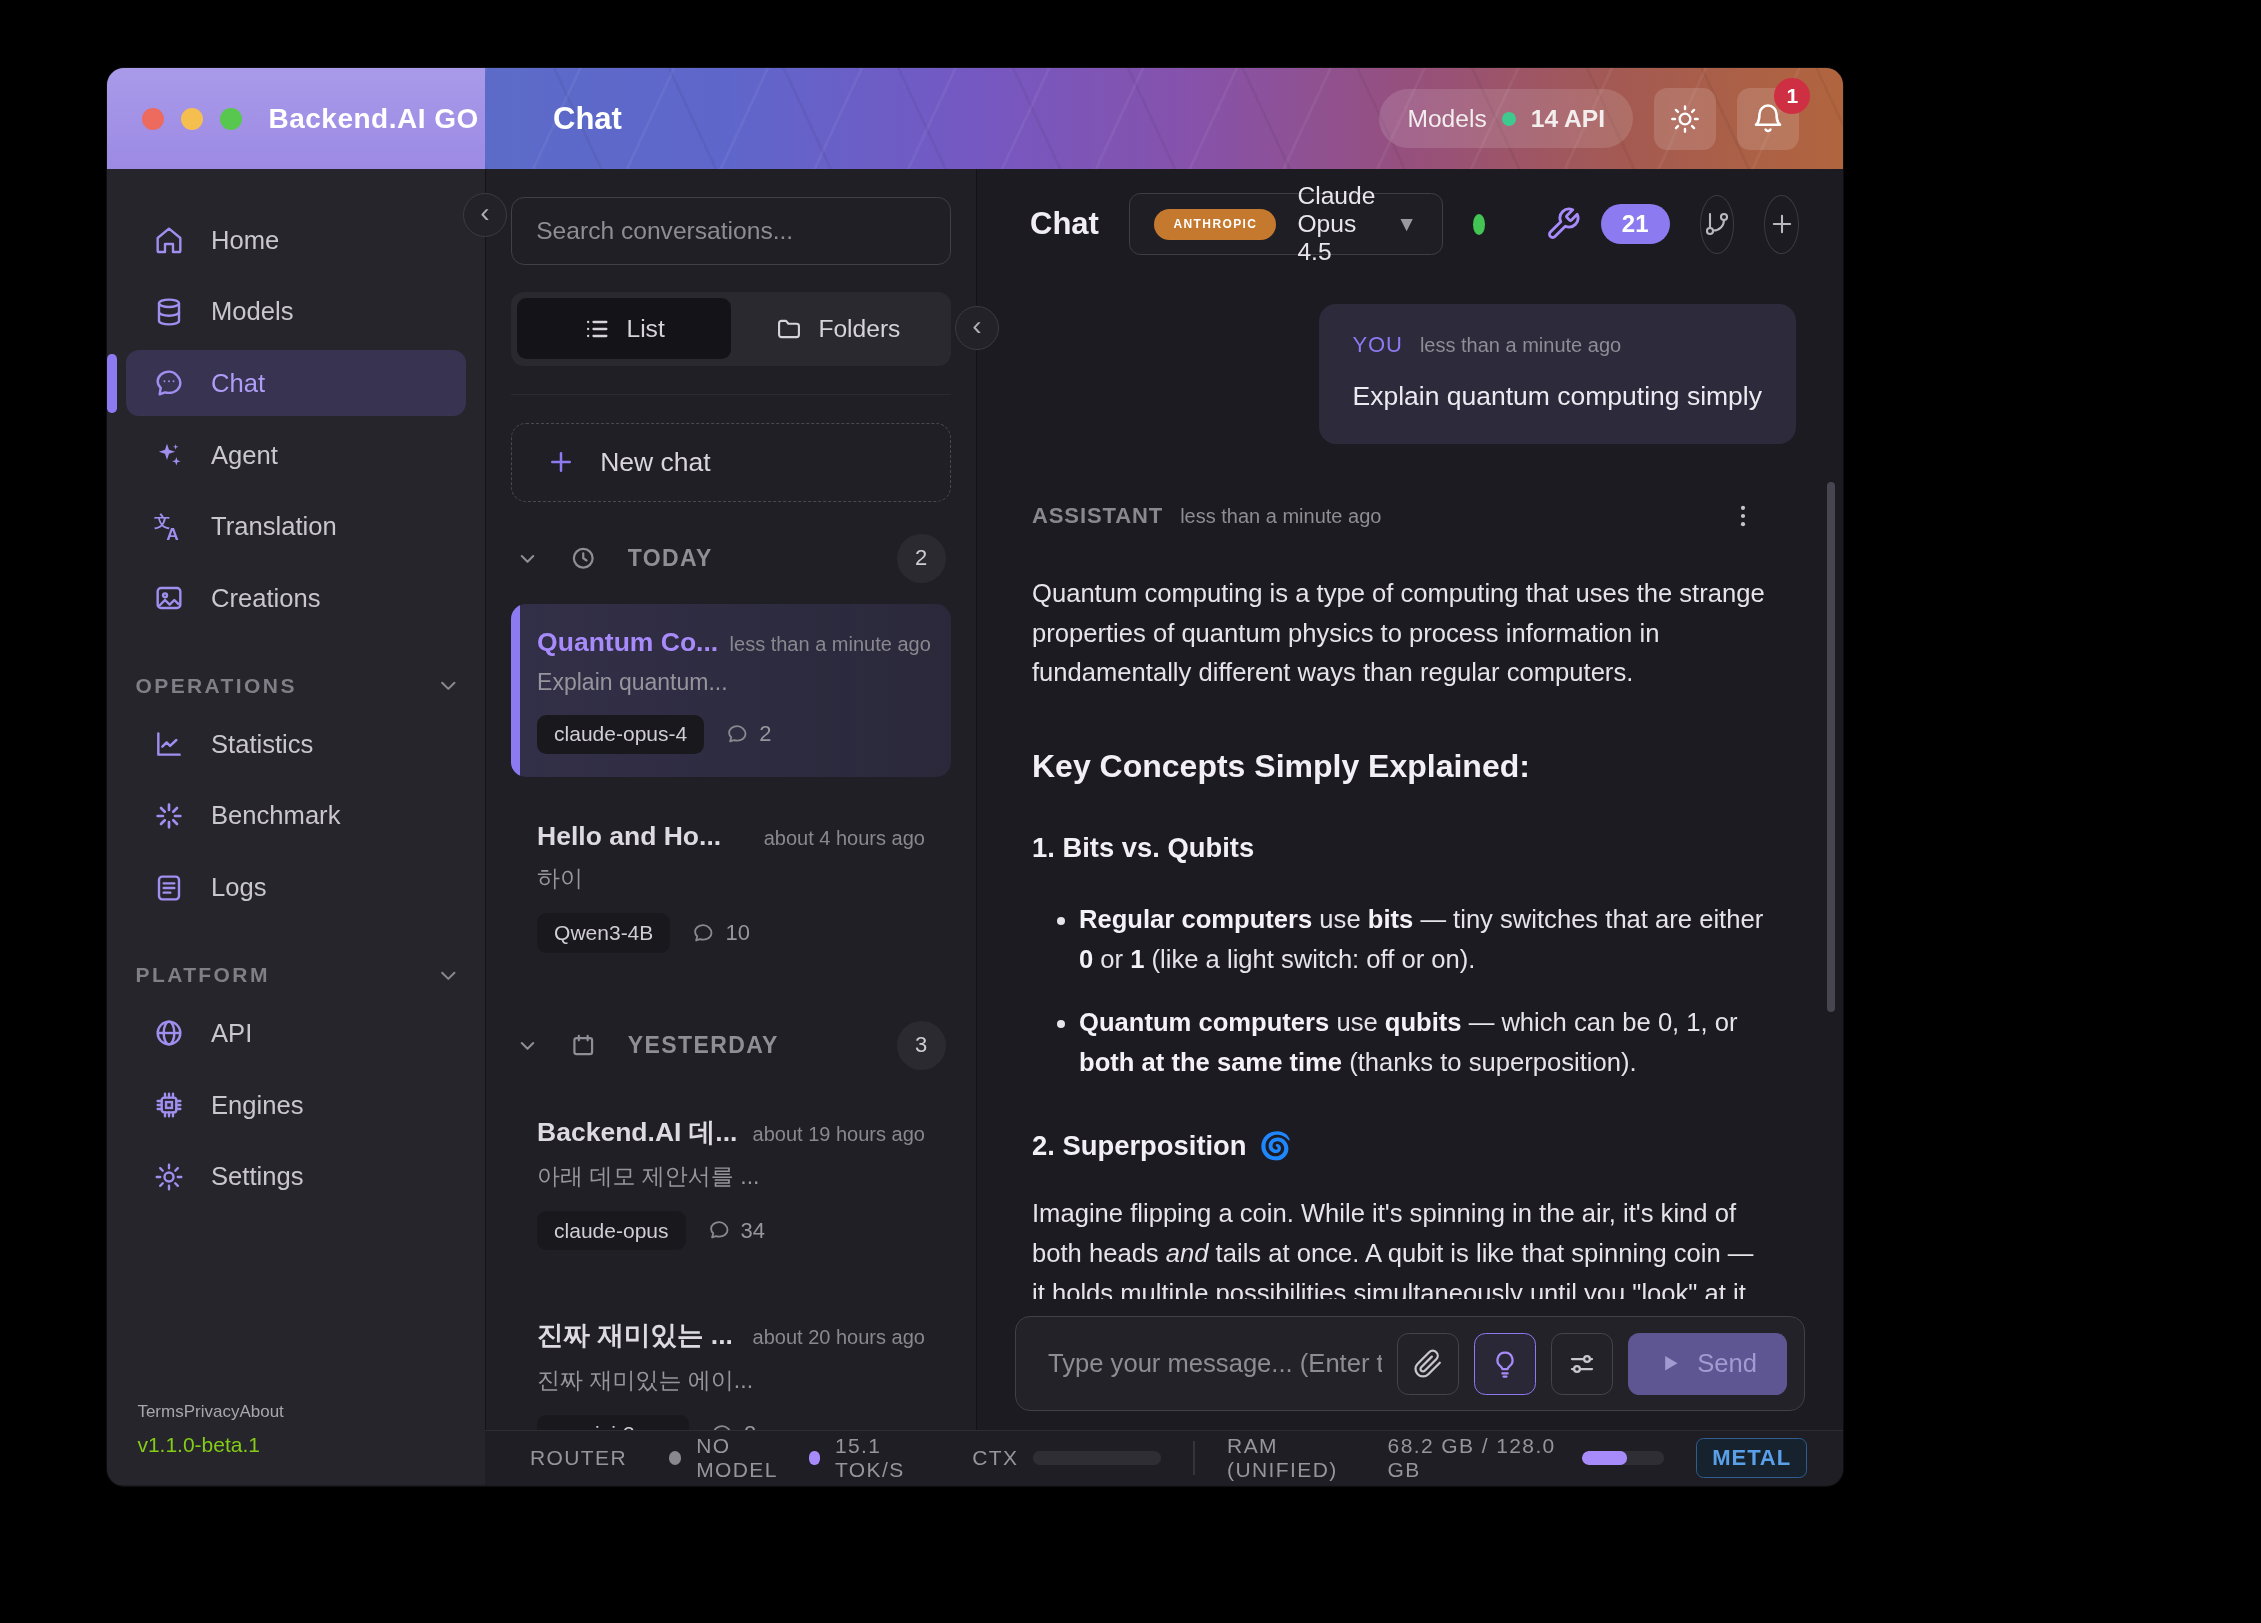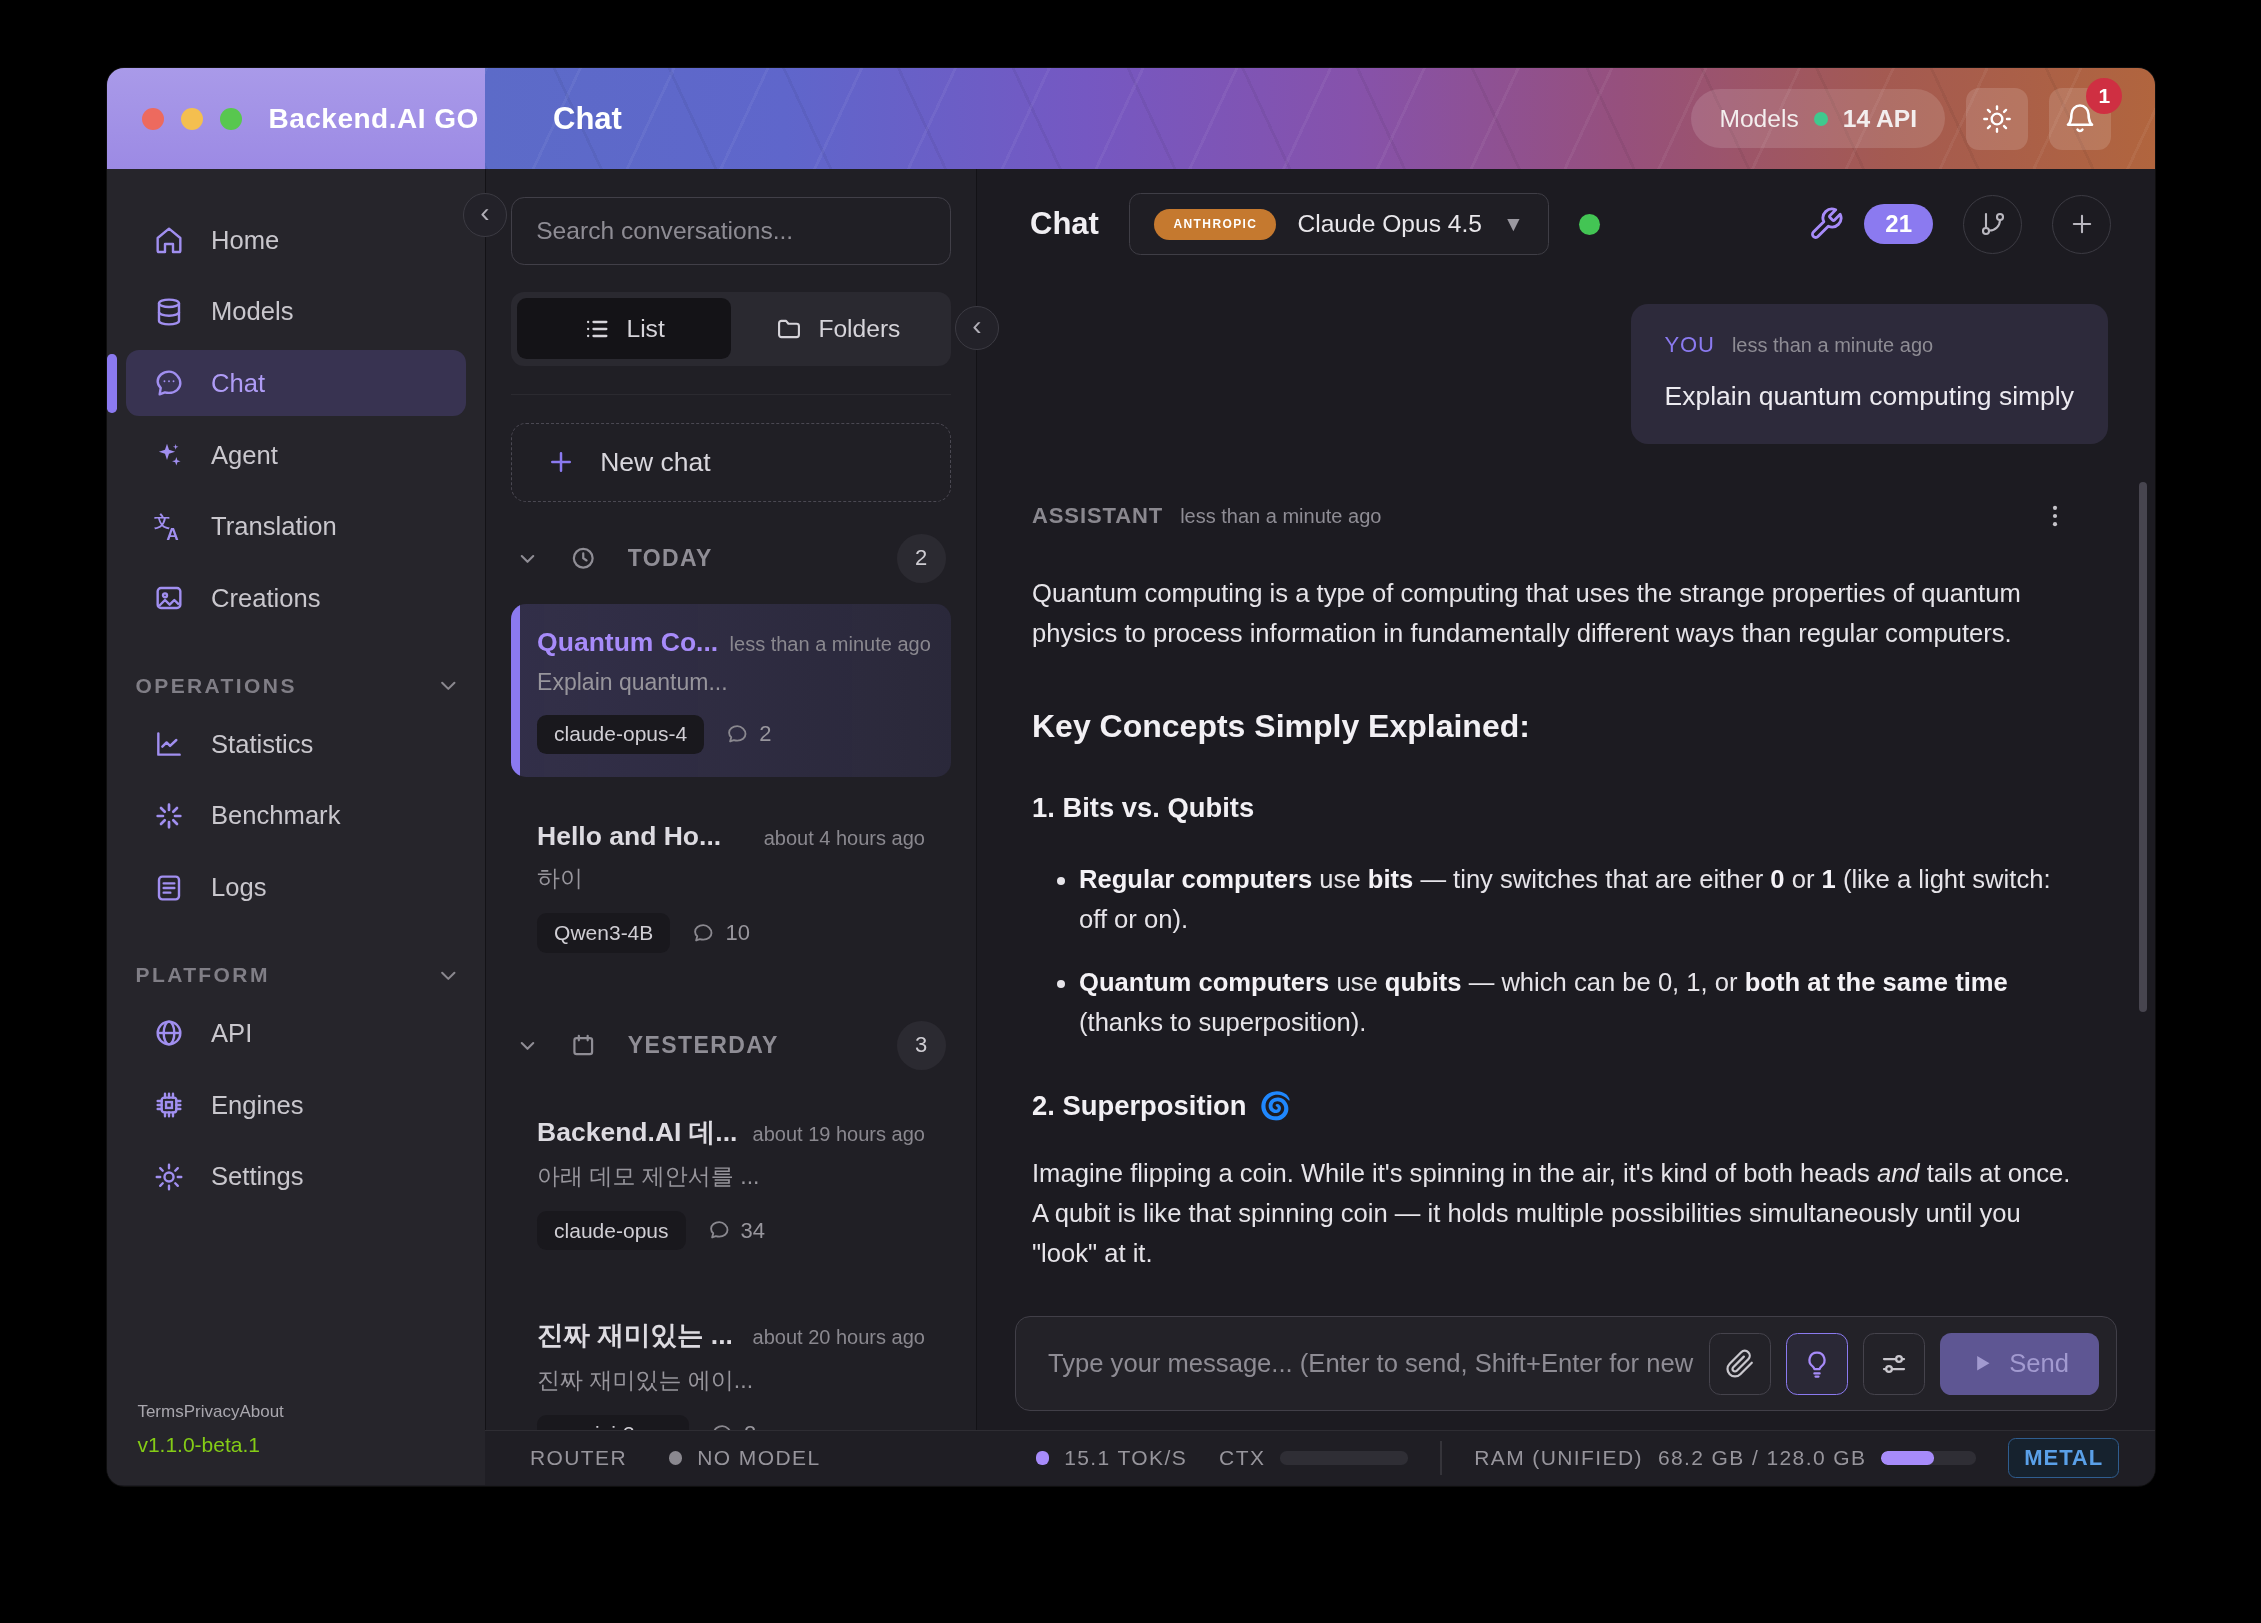--- a/index.html
+++ b/index.html
@@ -1,18 +1,18 @@
 <!DOCTYPE html>
 <html style="font-size:15px"><head>
 <meta charset="utf-8">
 <style>
   * { margin:0; padding:0; box-sizing:border-box; }
   html,body { background:#000; }
   body { width:2262px; height:1624px; position:relative; font-family:"Liberation Sans", sans-serif; overflow:hidden; }
-  .window { position:absolute; left:107px; top:68px; width:2048px; height:1418px; border-radius:17px; overflow:hidden; background:#1c1b21; box-shadow:0 0 0 0.9px rgba(255,255,255,0.06); }
+  .window { position:absolute; left:107px; top:68px; width:1736px; height:1418px; border-radius:17px; overflow:hidden; background:#1c1b21; box-shadow:0 0 0 0.9px rgba(255,255,255,0.06); }
 
   
   .titlebar { height:101px; display:flex; position:relative; }
   .tb-left { width:378px; background:linear-gradient(180deg,#a99ae9,#9c8ae4); display:flex; align-items:center; padding-left:35px; gap:26.5px; flex:none; }
   .traffic { display:flex; gap:17px; }
   .tl-dot { width:22px; height:22px; border-radius:50%; }
   .tl-red{ background:#ed6a5e; } .tl-yellow{ background:#f4bf4f; } .tl-green{ background:#58c74f; }
   .app-title { color:#fff; font-size:28px; font-weight:bold; letter-spacing:0.5px; }
   .tb-main { flex:1; background:linear-gradient(90deg,#5c6bc8 0%,#5f66cb 18%,#7558c2 36%,#8652ab 52%,#96507d 68%,#a45a51 84%,#b1653e 100%); position:relative; display:flex; align-items:center; }
   .tb-main::after { content:""; position:absolute; inset:0; background:repeating-linear-gradient(115deg, rgba(255,255,255,0.05) 0 2.8px, transparent 2.8px 85px), repeating-linear-gradient(65deg, rgba(0,0,0,0.05) 0 2.8px, transparent 2.8px 104px); pointer-events:none; }

